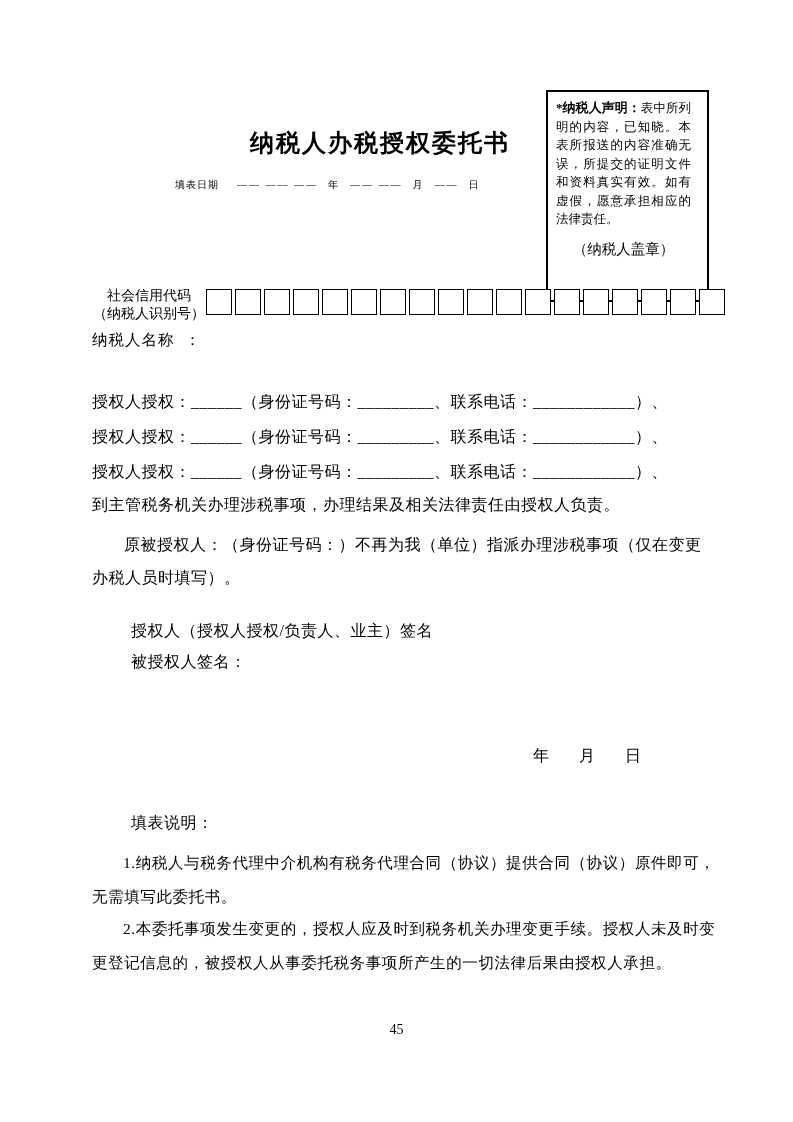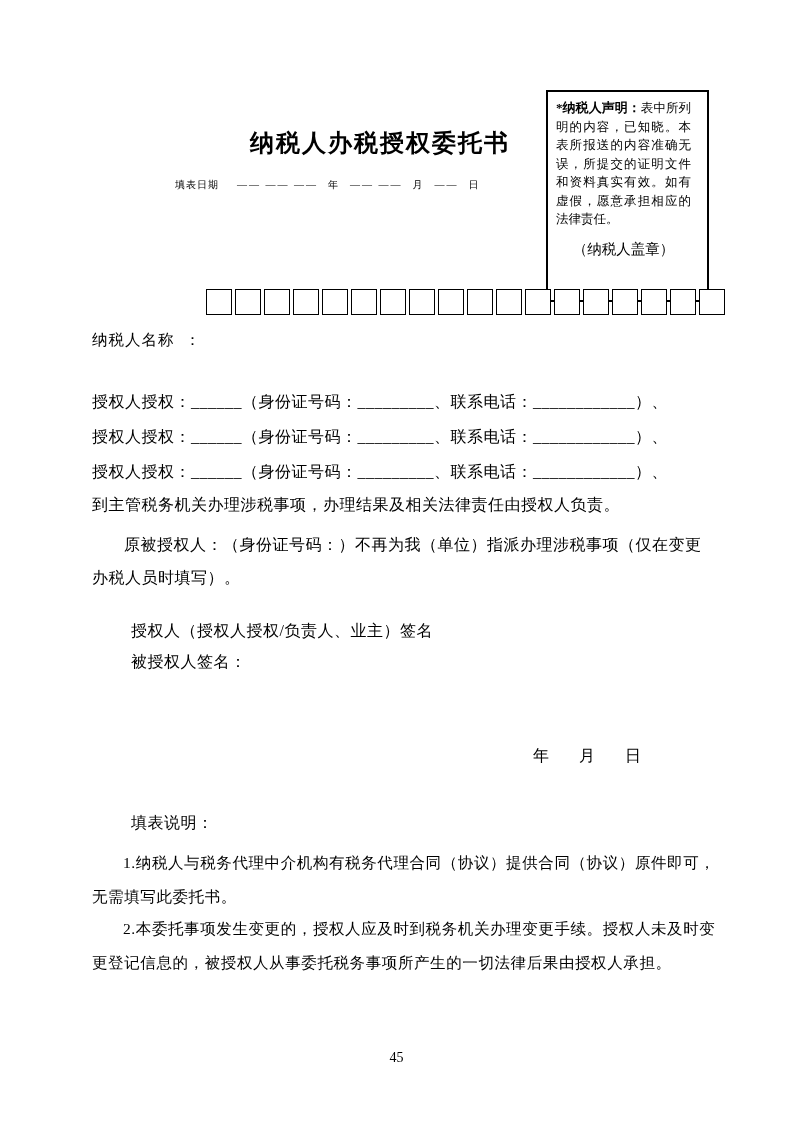--- a/index.html
+++ b/index.html
@@ -93,21 +93,21 @@
   .note-para {
     left: 92px; width: 630px;
     font-size: 15.5px; line-height: 33.5px;
     text-indent: 2em; letter-spacing: 0.6px;
   }
   .note-1 { top: 846px; }
   .note-2 { top: 912px; }
 
   .page-number {
     left: 0; top: 1022px; width: 100%;
-    text-align: center; font-size: 14px; margin-top: 28px;
+    text-align: center; font-size: 14px;
   }
 </style>
 </head>
 <body>
 
 <div class="page">
 
   <div class="abs title">纳税人办税授权委托书</div>
 
   <div class="abs date-line">
@@ -118,20 +118,24 @@
     <span class="unit">月</span>
     <span class="dash">——</span>
     <span class="unit">日</span>
   </div>
 
   <div class="abs decl-box">
     <b>*纳税人声明：</b><span>表中所列明的内容，已知晓。本表所报送的内容准确无误，所提交的证明文件和资料真实有效。如有虚假，愿意承担相应的法律责任。</span>
     <div class="decl-seal">（纳税人盖章）</div>
   </div>
 
+  <div class="abs code-label">
+    <div>社会信用代码</div>
+    <div>（纳税人识别号）</div>
+  </div>
   <div class="abs code-boxes">
       <div class="code-box"></div>
       <div class="code-box"></div>
       <div class="code-box"></div>
       <div class="code-box"></div>
       <div class="code-box"></div>
       <div class="code-box"></div>
       <div class="code-box"></div>
       <div class="code-box"></div>
       <div class="code-box"></div>

